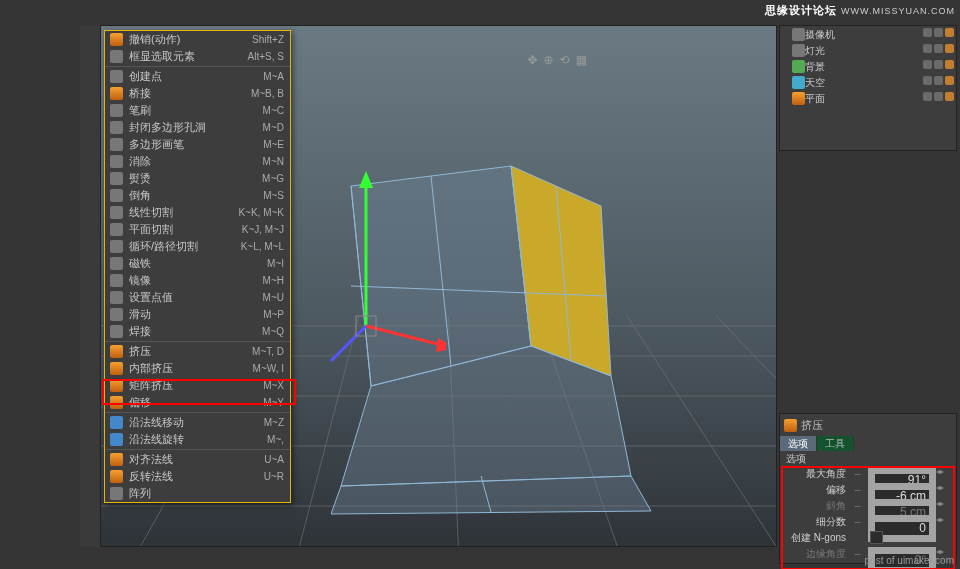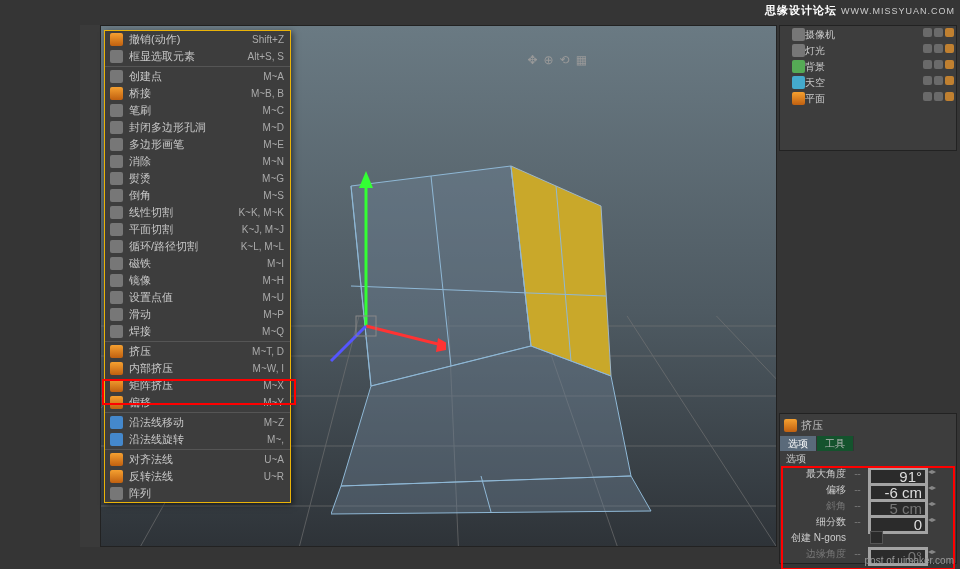--- a/index.html
+++ b/index.html
@@ -33,21 +33,21 @@
 .tabs{display:flex;height:16px;background:#333;color:#bbb}
 .tabs span{padding:1px 7px;font-size:10px}
 .ahead{display:flex;align-items:center;height:18px;padding:2px 4px;gap:4px}
 .subtabs{display:flex;height:15px}
 .subtabs span{padding:1px 8px;font-size:10px;background:#14532d;border-right:1px solid #333}
 .subtabs .act{background:#5a6a7a;color:#fff}
 .sect{padding:1px 6px;font-size:10px;color:#ccc}
 .prow{display:flex;align-items:flex-start;height:16px;padding:0 4px}
 .prow .plbl{width:62px;text-align:right;font-size:10px;color:#ccc}
 .prow .dots2{width:22px;color:#888;font-size:9px;letter-spacing:-1px;text-align:center}
-.prow .pval{width:48px;height:13px;background:#2b2b2b;border:3px solid #a3a3a3;font-size:15px;color:#ddd;padding:0 3px;text-align:right;line-height:13px}
+.prow .pval{width:48px;height:13px;background:#2b2b2b;border:7px solid #a3a3a3;font-size:12px;color:#ddd;padding:0 3px;text-align:right;line-height:13px}
 .prow .spin{width:8px;color:#888;font-size:8px;text-align:center}
 .prow.dis .plbl,.prow.dis .pval{color:#777}
 .cb{width:11px;height:11px;background:#2b2b2b;border:1px solid #555;margin-left:2px}
 .wm{position:absolute;right:5px;top:3px;color:#fff;font-size:11px;letter-spacing:1px}
 .wm b{font-weight:bold}
 .wm2{position:absolute;right:6px;bottom:3px;color:#999;font-size:10px}
 .iconbx{width:13px;height:13px;display:inline-block}
 .i-org{background:linear-gradient(#f5a030,#c06010);border-radius:2px}
 .i-gry{background:#777;border-radius:2px}
 .i-cyn{background:#4ac;border-radius:2px}

